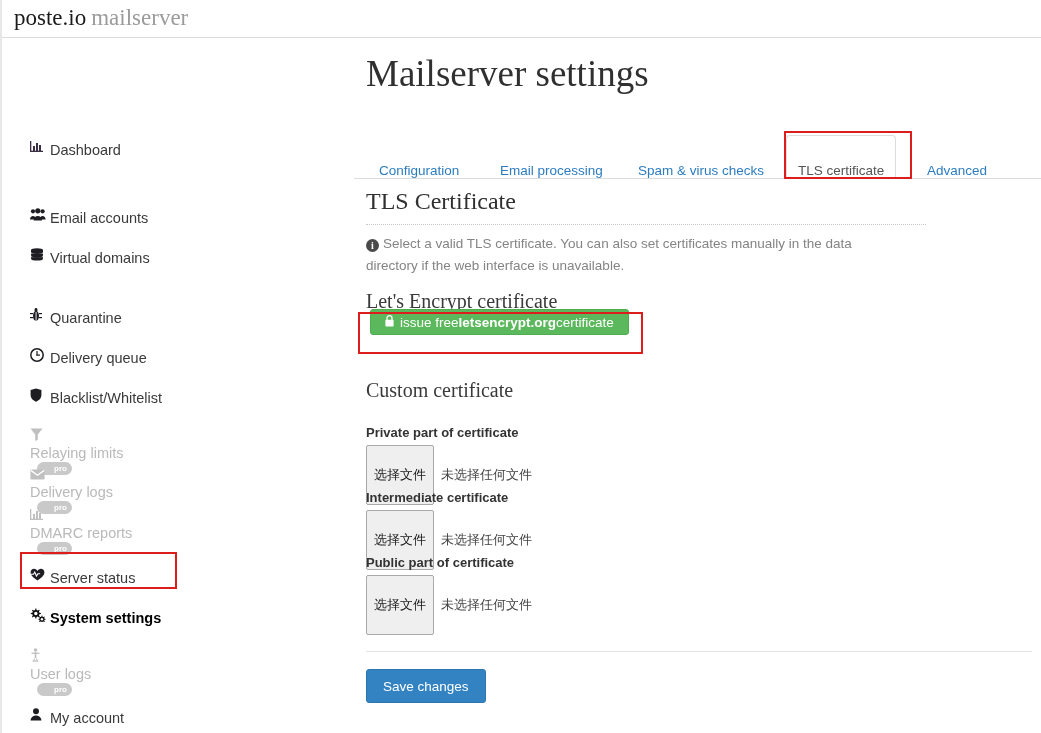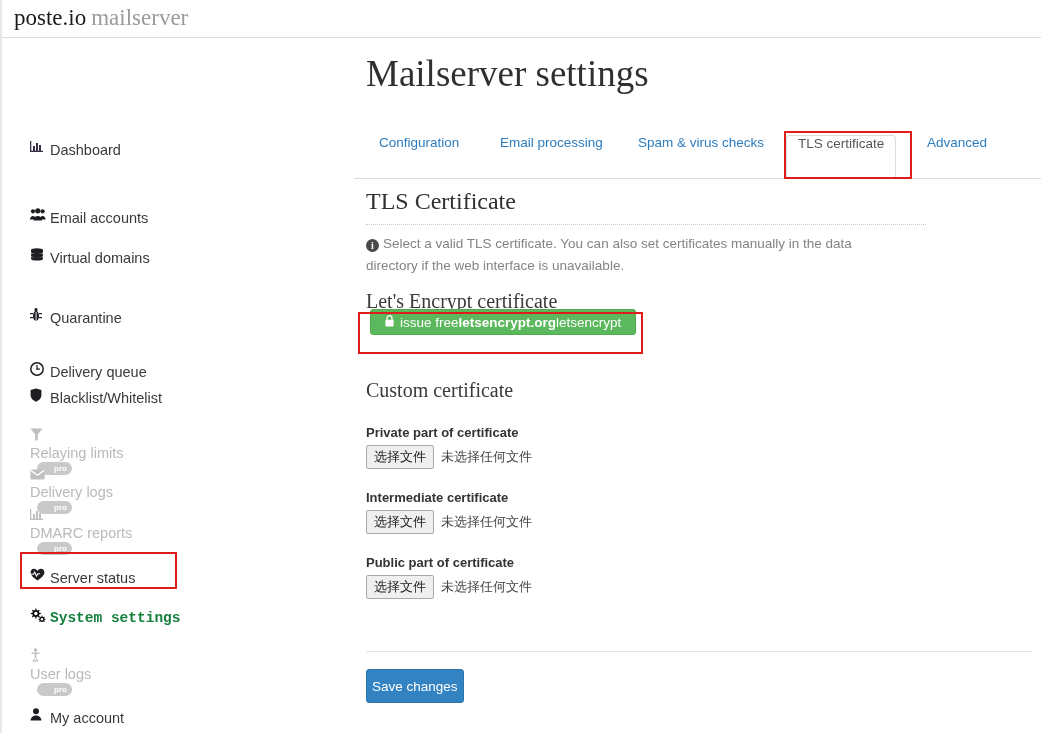--- a/index.html
+++ b/index.html
@@ -56,21 +56,21 @@
     display: inline-block;
     text-align: left;
     font-size: 14px;
     color: #2f2b3a;
     line-height: 1;
     flex: 0 0 auto;
   }
   .nav-item .lbl { line-height: 20px; }
   .nav-item.muted { color: #b9b9b9; flex-direction: column; }
   .nav-item.muted .ico { color: #c0c0c0; }
-  .nav-item.strong .lbl { font-weight: bold; color: #15803d; font-family: Liberation Mono, monospace; }
+  .nav-item.strong .lbl { font-weight: bold; color: #000000; }
   .nav-item.strong .ico { color: #111; }
 
   .pro {
     display: inline-block;
     margin-left: 7px;
     background: #c9c9c9;
     color: #ffffff;
     font-size: 8px;
     font-weight: bold;
     line-height: 11px;
@@ -109,21 +109,21 @@
     position: absolute;
     left: 0; top: 96px;
     width: 689px; height: 44px;
     border-bottom: 1px solid #dddddd;
   }
   .tab {
     position: absolute;
     top: 0;
     height: 43px;
     display: flex;
-    align-items: flex-start;
+    align-items: flex-end;
     justify-content: center;
     font-size: 13.5px;
     color: #2c7cbf;
     white-space: nowrap;
     padding: 0 11px;
   }
   .tab.active {
     color: #555555;
     background: #ffffff;
     border: 1px solid #dddddd;
@@ -222,41 +222,41 @@
     white-space: nowrap;
   }
   .file-btn {
     display: inline-block;
     background: #efefef;
     border: 1px solid #a9a9a9;
     border-radius: 2px;
     color: #1a1a1a;
     font-size: 13px;
     line-height: 18px;
-    padding: 2px 7px;
+    padding: 20px 7px;
     cursor: pointer;
   }
   .file-text {
     margin-left: 7px;
     font-size: 13px;
     color: #444444;
   }
 
   
   #foot-rule {
     position: absolute; left: 12px; top: 612px;
     width: 666px;
     border-top: 1px solid #e4e4e4;
     height: 0;
   }
   #btn-save {
     position: absolute;
     left: 12px; top: 630px;
     height: 34px;
-    padding: 0 5px;
+    padding: 0 16px;
     display: flex;
     align-items: center;
     background: #3383c2;
     border: 1px solid #2d76ad;
     border-radius: 3px;
     color: #ffffff;
     font-size: 13.5px;
     white-space: nowrap;
     cursor: pointer;
   }
@@ -324,21 +324,21 @@
             <rect x="0" y="5" width="3" height="1.2" fill="#1d1d22"></rect>
             <rect x="9" y="5" width="3" height="1.2" fill="#1d1d22"></rect>
             <rect x="0" y="9" width="3" height="1.2" fill="#1d1d22"></rect>
             <rect x="9" y="9" width="3" height="1.2" fill="#1d1d22"></rect>
             <rect x="5.6" y="4" width="0.9" height="9" fill="#ffffff"></rect>
           </svg>
       </span>
       <span class="lbl">Quarantine</span>
     </div>
 
-    <div class="nav-item" style="top:283px">
+    <div class="nav-item" style="top:269px">
       <span class="ico">
         <svg width="14" height="14" viewBox="0 0 14 14">
             <circle cx="7" cy="7" r="6.2" fill="none" stroke="#1d1d22" stroke-width="1.5"></circle>
             <rect x="6.4" y="3" width="1.2" height="4.6" fill="#1d1d22"></rect>
             <rect x="6.4" y="6.5" width="3.6" height="1.2" fill="#1d1d22"></rect>
           </svg>
       </span>
       <span class="lbl">Delivery queue</span>
     </div>
 
@@ -480,21 +480,21 @@
 
     <div id="btn-le">
       <span class="lock">
         <svg width="9" height="12" viewBox="0 0 9 12">
             <path d="M2 5V3.2a2.5 2.5 0 0 1 5 0V5" fill="none" stroke="#ffffff" stroke-width="1.3"></path>
             <rect x="0.4" y="4.8" width="8.2" height="6.8" rx="0.8" fill="#ffffff"></rect>
           </svg>
       </span>
       <span>issue free </span>
         <span class="bold">letsencrypt.org</span>
-        <span> letsencrypt</span>
+        <span> certificate</span>
     </div>
 
     <div class="hl-red" style="left:4px; top:273px; width:285px; height:42px;"></div>
 
     <div class="sub-head" id="sub-custom">Custom certificate</div>
 
     <div class="field-label" style="top:385px">Private part of certificate</div>
     <div class="file-row" style="top:406px">
       <span class="file-btn">选择文件</span>
       <span class="file-text">未选择任何文件</span>

